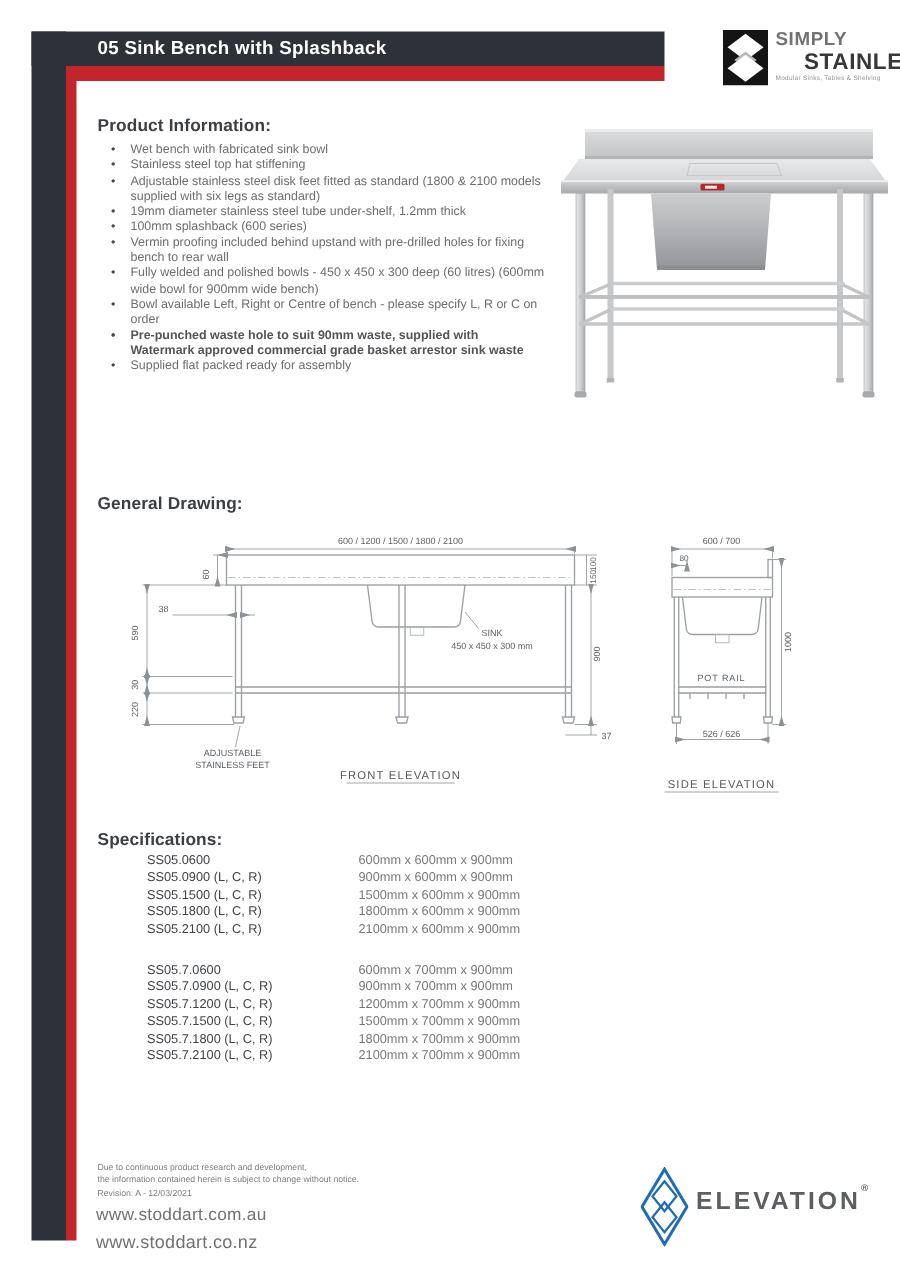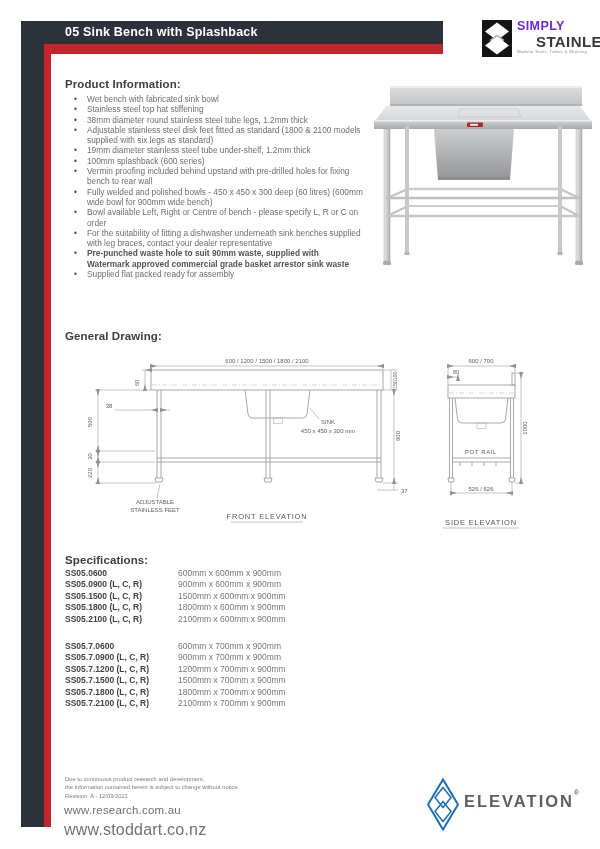--- a/index.html
+++ b/index.html
@@ -8,21 +8,21 @@
 
   
   .dark-bar{left:21px;top:21px;width:422px;height:23px;background:#2c313a;}
   .dark-strip{left:21px;top:21px;width:23px;height:806px;background:#2c313a;}
   .red-bar{left:44px;top:44px;width:399px;height:10px;background:#c2252b;}
   .red-strip{left:44px;top:44px;width:7px;height:783px;background:#c2252b;}
   .page-title{left:65px;top:21px;height:19px;line-height:23px;color:#ffffff;font-size:12.5px;font-weight:bold;letter-spacing:.2px;}
 
   
   .ss-logo{left:482px;top:20px;width:30px;height:37px;}
-  .ss-line1{left:517px;top:19px;font-size:12.5px;font-weight:bold;color:#6d28d9;letter-spacing:.4px;}
+  .ss-line1{left:517px;top:19px;font-size:12.5px;font-weight:bold;color:#737373;letter-spacing:.4px;}
   .ss-line2{left:536px;top:33px;font-size:15px;font-weight:bold;color:#37383a;letter-spacing:.4px;}
   .ss-tag{left:517px;top:49px;font-size:4.3px;color:#8f9194;letter-spacing:.2px;}
 
   
   .section-h{font-size:11.5px;font-weight:bold;color:#3b3e42;letter-spacing:.1px;}
   .h-product{left:65px;top:78px;}
   .h-drawing{left:65px;top:330px;}
   .h-specs{left:65px;top:554px;}
 
   
@@ -38,29 +38,29 @@
   .dwg-text-sm{font-family:"Liberation Sans",sans-serif;font-size:5.5px;fill:#5d6166;}
   .dwg-caption{font-family:"Liberation Sans",sans-serif;font-size:7.5px;fill:#55585c;letter-spacing:.8px;}
   .st{stroke:#9ba0a5;stroke-width:.9;fill:none;}
   .st-thin{stroke:#aeb2b6;stroke-width:.6;fill:none;}
   .dim{stroke:#8d9297;stroke-width:.55;fill:none;}
   .dashdot{stroke:#b0b4b8;stroke-width:.55;fill:none;stroke-dasharray:5 2 1 2;}
 
   
   .specs{left:65px;top:568px;}
   .spec-row{height:11.4px;line-height:11.4px;font-size:8.5px;white-space:nowrap;}
-  .spec-row .model{display:inline-block;width:113px;font-weight:bold;color:#3f4347;}
-  .spec-row .size{color:#76787b;}
+  .spec-row .model{display:inline-block;width:113px;font-weight:normal;color:#3f4347;margin-left:33px;}
+  .spec-row .size{color:#76787b;margin-left:28px;}
   .spec-gap{height:16px;}
 
   
   .disc1{left:65px;top:775px;font-size:5.8px;color:#7a7c7e;line-height:8px;}
   .rev{left:65px;top:793px;font-size:5.8px;color:#7a7c7e;}
   .url1{left:64px;top:804px;font-size:11.5px;color:#6f7173;letter-spacing:.2px;}
-  .url2{left:64px;top:821px;font-size:16px;color:#6f7173;letter-spacing:.2px;}
+  .url2{left:64px;top:821px;font-size:12px;color:#6f7173;letter-spacing:.2px;}
   .url1 a,.url2 a{color:#6f7173;text-decoration:none;}
   .stoddart-icon{left:427px;top:778px;}
   .stoddart-word{left:464px;top:792px;font-size:16.5px;font-weight:bold;letter-spacing:2px;color:#5b5f64;}
   .stoddart-word sup{font-size:6.5px;letter-spacing:0;position:relative;top:-6px;}
 </style>
 </head>
 <body>
 
 <div class="abs dark-strip"></div>
 <div class="abs dark-bar"></div>
@@ -138,28 +138,26 @@
     <path d="M15 122 H207" stroke="#bec0c2" stroke-width="2.6" fill="none"></path>
     <path d="M36 130 H190" stroke="#cbcdcf" stroke-width="2.2" fill="none"></path>
     <path d="M15 140 H207" stroke="#c4c6c8" stroke-width="2.4" fill="none"></path>
   </g>
 </svg>
 
 <div class="abs section-h h-product">Product Information:</div>
 <ul class="abs bullets">
   <li>Wet bench with fabricated sink bowl</li>
   <li>Stainless steel top hat stiffening</li>
-  <li>38mm diameter round stainless steel tube legs, 1.2mm thick</li>
   <li>Adjustable stainless steel disk feet fitted as standard (1800 &amp; 2100 models supplied with six legs as standard)</li>
   <li>19mm diameter stainless steel tube under-shelf, 1.2mm thick</li>
   <li>100mm splashback (600 series)</li>
   <li>Vermin proofing included behind upstand with pre-drilled holes for fixing bench to rear wall</li>
   <li>Fully welded and polished bowls - 450 x 450 x 300 deep (60 litres) (600mm wide bowl for 900mm wide bench)</li>
   <li>Bowl available Left, Right or Centre of bench - please specify L, R or C on order</li>
-  <li>For the suitability of fitting a dishwasher underneath sink benches supplied with leg braces, contact your dealer representative</li>
   <li class="bold">Pre-punched waste hole to suit 90mm waste, supplied with Watermark approved commercial grade basket arrestor sink waste</li>
   <li>Supplied flat packed ready for assembly</li>
 </ul>
 
 <div class="abs section-h h-drawing">General Drawing:</div>
 
 <svg class="abs dwg" width="480" height="182" viewBox="0 0 480 182">
   <defs>
     <marker id="arw" markerWidth="7" markerHeight="6" refX="6" refY="3" orient="auto-start-reverse" markerUnits="userSpaceOnUse">
       <path d="M0,3 L7,1 L7,5 Z" fill="#8d9297"></path>
@@ -265,21 +263,21 @@
   <div class="spec-row"><span class="model">SS05.7.1500 (L, C, R)</span><span class="size">1500mm x 700mm x 900mm</span></div>
   <div class="spec-row"><span class="model">SS05.7.1800 (L, C, R)</span><span class="size">1800mm x 700mm x 900mm</span></div>
   <div class="spec-row"><span class="model">SS05.7.2100 (L, C, R)</span><span class="size">2100mm x 700mm x 900mm</span></div>
 </div>
 
 <div class="abs disc1">
   <div>Due to continuous product research and development,</div>
   <div>the information contained herein is subject to change without notice.</div>
 </div>
 <div class="abs rev">Revision: A - 12/03/2021</div>
-<div class="abs url1"><a href="#">www.research.com.au</a></div>
+<div class="abs url1"><a href="#">www.stoddart.com.au</a></div>
 <div class="abs url2"><a href="#">www.stoddart.co.nz</a></div>
 
 <svg class="abs stoddart-icon" width="32" height="53" viewBox="0 0 32 53">
   <polygon points="16,1.5 31,26.5 16,51.5 1,26.5" fill="none" stroke="#1e6cb5" stroke-width="2"></polygon>
   <polygon points="16,9.5 24,19.5 16,29.5 8,19.5" fill="none" stroke="#1e6cb5" stroke-width="1.5"></polygon>
   <polygon points="16,23.5 24,33.5 16,43.5 8,33.5" fill="none" stroke="#1e6cb5" stroke-width="1.5"></polygon>
 </svg>
 <div class="abs stoddart-word"><span>ELEVATION</span><sup>®</sup></div>
 
 </body></html>

